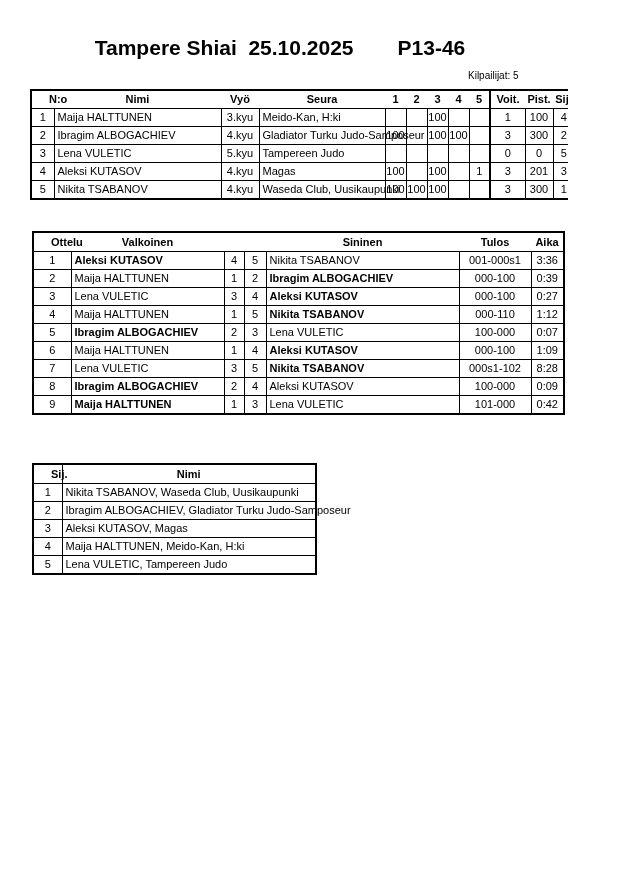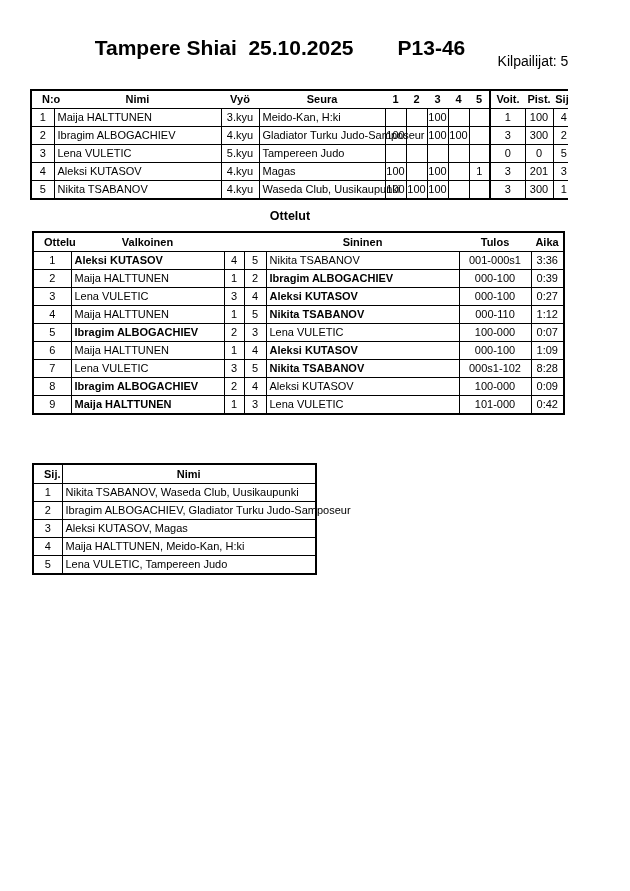--- a/index.html
+++ b/index.html
@@ -5,37 +5,37 @@
   html,body{margin:0;padding:0;background:#fff;}
   .page{position:relative;width:568px;height:891px;background:#ffffff;
         font-family:"Liberation Sans",sans-serif;color:#000;overflow:hidden;}
   .title-line{position:absolute;top:36px;left:0;width:560px;text-align:center;
               font-size:21px;font-weight:bold;white-space:pre;}
   .title-line .cat{margin-left:44px;}
   .sec-title{position:absolute;font-size:12.5px;font-weight:bold;text-align:center;}
   .sec-kilpailijat{top:64px;left:0;width:452px;}
   .sec-ottelut{top:209px;left:0;width:580px;}
   .sec-tulokset{top:443px;left:32px;width:283px;}
-  .comp-count{position:absolute;top:53px;left:468px;width:130px;text-align:center;font-size:14px;}
+  .comp-count{position:absolute;top:70px;left:468px;width:130px;text-align:left;font-size:10px;}
   table{border-collapse:collapse;table-layout:fixed;position:absolute;background:transparent;}
   table{border:2px solid #000;}
   td{font-size:11px;height:17px;padding:0 3px;vertical-align:middle;
      white-space:nowrap;overflow:visible;line-height:17px;}
   tbody td{border:1px solid #000;}
   thead td{border:none;font-weight:bold;}
   .t1{top:89px;left:30px;width:544px;}
   .t2{top:231px;left:32px;width:531px;}
   .t3{top:463px;left:32px;width:283px;}
   .t2 thead td,.t3 thead td{height:18px;line-height:18px;}
   .c{text-align:center;padding:0;}
   .l{text-align:left;}
   .bL2{border-left:2px solid #000 !important;}
   .bdiv{border-right:1px solid #000;}
   .bold{font-weight:bold;}
-  .hleft{padding-left:10px;}
+  .hleft{padding-left:17px;}
 </style>
 </head>
 <body>
 
 <div class="page">
 
   <div class="title-line"><span>Tampere Shiai  25.10.2025</span><span class="cat">P13-46</span></div>
 
   <div class="comp-count">Kilpailijat: 5</div>
 
@@ -137,21 +137,20 @@
         <td class="c">100</td>
         <td class="c"></td>
         <td class="c"></td>
         <td class="c bL2">3</td>
         <td class="c">300</td>
         <td class="c">1</td>
       </tr>
     </tbody>
   </table>
 
-  <div class="sec-title sec-ottelut">Ottelut</div>
 
   <table class="t2">
     <colgroup>
       <col style="width:38px">
         <col style="width:153px">
         <col style="width:20px">
         <col style="width:22px">
       <col style="width:193px">
         <col style="width:72px">
         <col style="width:33px">

